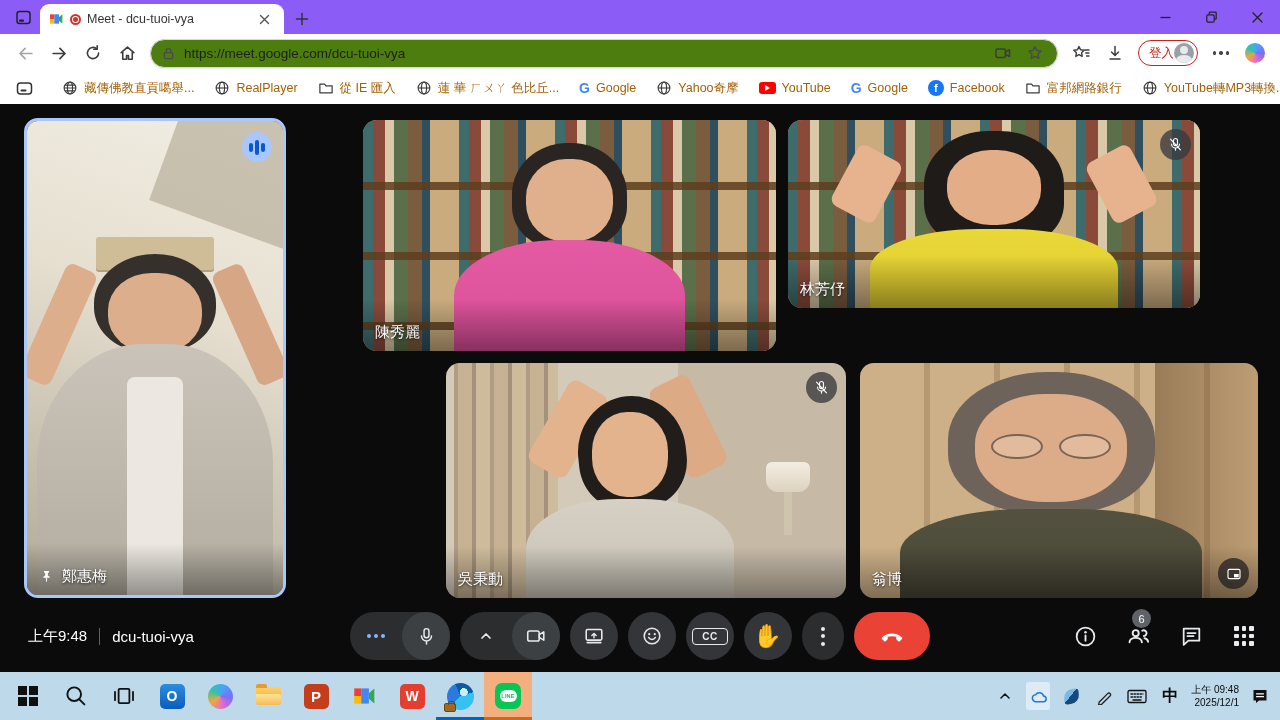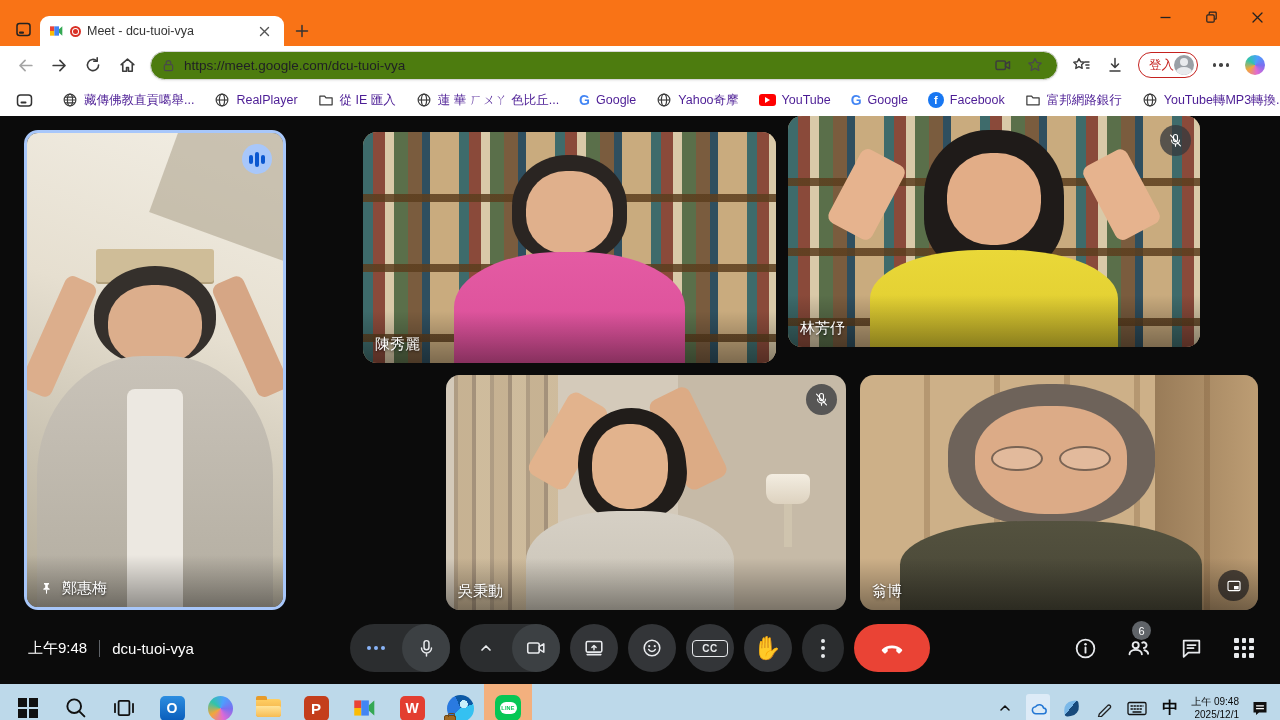--- a/index.html
+++ b/index.html
@@ -1,21 +1,21 @@
 <!DOCTYPE html>
 <html><head>
 <meta charset="utf-8">
 <style>
   * { box-sizing: border-box; margin: 0; padding: 0; }
   html,body { width:1280px; height:720px; }
   body { font-family:"Liberation Sans","DejaVu Sans",sans-serif; }
   .screen { position:relative; width:1280px; height:720px; overflow:hidden; background:#0b0b0b; }
 
   
-  .titlebar { height:46px; background:#f97316; display:flex; align-items:flex-end; position:relative; }
+  .titlebar { height:34px; background:#8b5cf6; display:flex; align-items:flex-end; position:relative; }
   .tab-actions { width:30px; height:26px; margin:0 2px 4px 8px; display:flex; align-items:center; justify-content:center; border-radius:6px; }
   .tab { width:244px; height:30px; background:#fff; border-radius:9px 9px 0 0; display:flex; align-items:center; padding:0 8px; gap:6px; }
   .tab-title { font-size:12.5px; color:#333; white-space:nowrap; overflow:hidden; flex:1; }
   .rec-dot { width:11px; height:11px; border:2px solid #d93025; border-radius:50%; display:flex; align-items:center; justify-content:center; flex:none; }
   .rec-dot i { width:5px; height:5px; background:#d93025; border-radius:50%; }
   .tab-close,.new-tab { width:24px; height:24px; display:flex; align-items:center; justify-content:center; border-radius:4px; flex:none; }
   .new-tab { margin:0 0 3px 6px; }
   .win-controls { position:absolute; right:0; top:0; height:34px; display:flex; }
   .win-btn { width:46px; height:34px; display:flex; align-items:center; justify-content:center; }
 
@@ -27,21 +27,21 @@
   .signin { display:flex; align-items:center; gap:0; border:1.5px solid #c5221f; border-radius:16px; padding:2px 3px 2px 10px; margin:0 4px; }
   .signin-label { color:#c5221f; font-size:12.5px; }
   .avatar { width:20px; height:20px; border-radius:50%; background:#9aa0a6; position:relative; overflow:hidden; }
   .avatar::before { content:""; position:absolute; top:3px; left:6px; width:8px; height:8px; border-radius:50%; background:#e8eaed; }
   .avatar::after { content:""; position:absolute; top:12px; left:2px; width:16px; height:10px; border-radius:50%; background:#e8eaed; }
   .copilot { width:20px; height:20px; border-radius:50%; background:conic-gradient(from 20deg,#4c9ffe,#7a6ff0,#e06ad4,#f2a63b,#31c4a9,#4c9ffe); }
   .dots3h { display:flex; gap:3px; } .dots3h i { width:3.5px; height:3.5px; border-radius:50%; background:#444; }
 
   .bookmarks { height:32px; background:#fff; display:flex; align-items:center; padding:0 12px; gap:8px; }
   .bm { display:flex; align-items:center; gap:6px; padding:3px 6px; border-radius:6px; flex:none; }
-  .bm span.lbl { font-size:12.5px; color:#4c1d95; white-space:nowrap; }
+  .bm span.lbl { font-size:12.5px; color:#a16207; white-space:nowrap; }
   .bm-sep { width:1px; height:16px; background:#d0d0d0; margin:0 2px; }
   .yt-ico { width:17px; height:12px; background:#f00; border-radius:3px; display:flex; align-items:center; justify-content:center; }
   .yt-ico i { width:0; height:0; border-left:5px solid #fff; border-top:3px solid transparent; border-bottom:3px solid transparent; }
   .fb-ico { width:16px; height:16px; border-radius:50%; background:#1877f2; color:#fff; font-weight:bold; font-size:11px; display:flex; align-items:center; justify-content:center; }
   .g-ico { font-weight:bold; font-size:14px; color:#4285f4; }
 
   
   .stage { position:relative; height:568px; background:#0b0b0b; }
   .tile { position:absolute; border-radius:14px; overflow:hidden; background:#222; }
   .tile.speaking { border:3px solid #a8c7fa;padding-left:40px; }
@@ -348,21 +348,21 @@
         <div class="pbit" style="left:36%; top:10%; width:28%; height:46%; background:#2a2522; border-radius:48% 48% 40% 40%;"></div>
         <div class="pbit" style="left:39.5%; top:17%; width:21%; height:36%; background:#e0b08c; border-radius:46%;"></div>
         <div class="pbit" style="left:22%; top:52%; width:56%; height:52%; background:linear-gradient(#e45ba3,#d94d97); border-radius:46% 46% 0 0;"></div>
         <div class="shade"></div>
       </div>
       <div class="nametag">
           <span>陳秀麗</span>
         </div>
     </div>
 
-    <div class="tile" style="left:788px; top:0; width:412px; height:231px;">
+    <div class="tile" style="left:788px; top:16px; width:412px; height:188px;">
       <div class="scene shelfbg">
         <div class="pbit" style="left:13%; top:16%; width:12%; height:36%; background:#e6b38e; border-radius:8px; transform:rotate(28deg);"></div>
         <div class="pbit" style="right:13%; top:16%; width:12%; height:36%; background:#e6b38e; border-radius:8px; transform:rotate(-28deg);"></div>
         <div class="pbit" style="left:33%; top:6%; width:34%; height:62%; background:#1f1b19; border-radius:46% 46% 38% 38%;"></div>
         <div class="pbit" style="left:38.5%; top:16%; width:23%; height:40%; background:#e2ad87; border-radius:46%;"></div>
         <div class="pbit" style="left:20%; top:58%; width:60%; height:48%; background:linear-gradient(#ead838,#ddc92e); border-radius:44% 44% 0 0;"></div>
         <div class="shade"></div>
       </div>
       <div class="chip tr">
         <svg width="17" height="17" viewBox="0 0 24 24">

